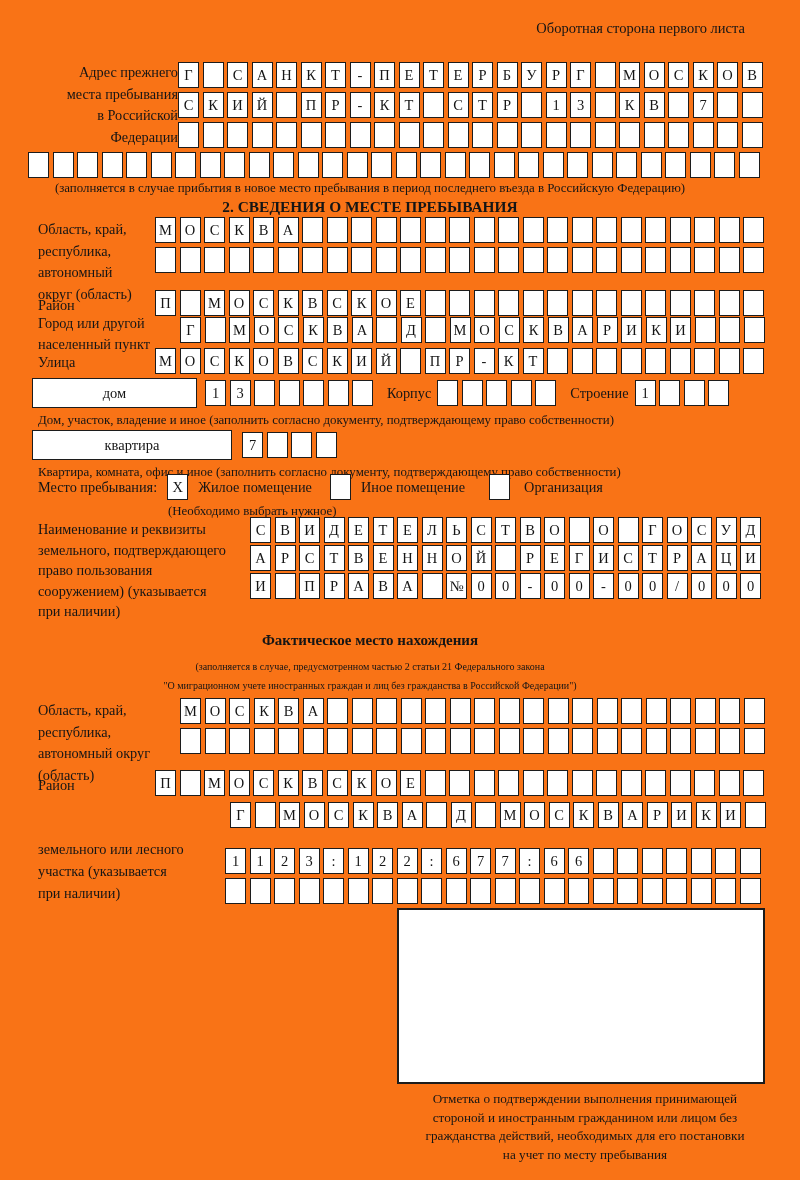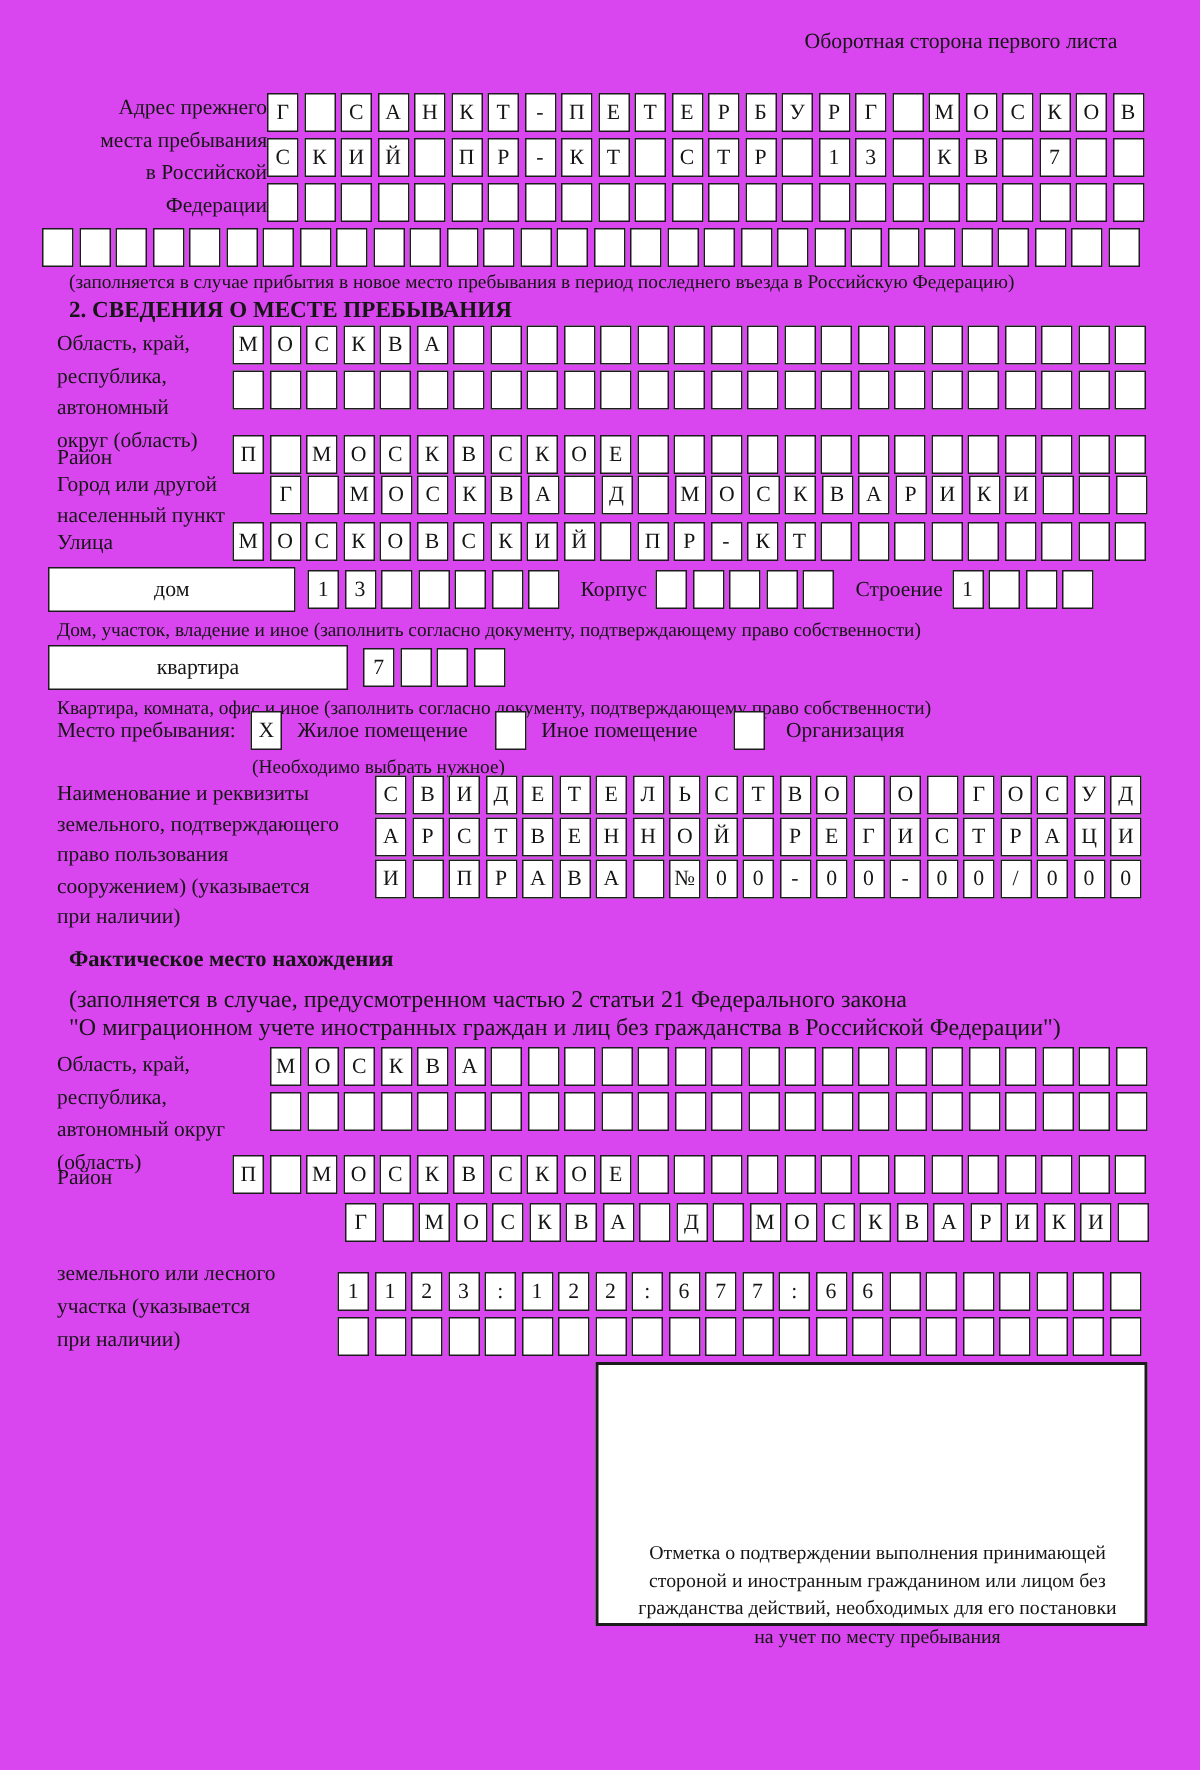--- a/index.html
+++ b/index.html
@@ -1,28 +1,28 @@
 <!DOCTYPE html>
 <html><head>
 <meta charset="utf-8">
 <style>
   html,body{margin:0;padding:0;background:#fff;}
   body{width:800px;height:1180px;overflow:hidden;color:#151515;
        font-family:"Liberation Serif",serif;font-size:14px;}
-  #page{position:relative;width:800px;height:1180px;background:#d946ef;}
+  #page{position:relative;width:800px;height:1180px;background:#f97316;}
   .abs{position:absolute;}
   .lbl{font-size:14.3px;line-height:21.5px;}
   .lines div{white-space:nowrap;}
   .cells{display:flex;gap:3.5px;}
   .cell{flex:none;width:21px;height:26px;box-sizing:border-box;border:1.7px solid #1c1c1c;
         display:flex;align-items:center;justify-content:center;font-size:14.5px;background:#fff;}
   .widebox{box-sizing:border-box;height:30px;border:1.7px solid #1c1c1c;background:#fff;
            display:flex;align-items:center;justify-content:center;font-size:14.5px;}
   .note{font-size:12.9px;line-height:17px;}
-  .center{width:740px;left:0;padding-left:46px;}
+  .center{text-align:center;width:740px;left:0;}
   .title{font-weight:700;font-size:15.4px;}
   .flexrow{display:flex;align-items:center;}
   .inlbl{font-size:14.3px;white-space:nowrap;}
   .stampbox{box-sizing:border-box;border:2px solid #1c1c1c;background:#fff;}
 </style>
 </head>
 <body>
 
 <div id="page">
 
@@ -420,21 +420,21 @@
       <span class="cell">-</span>
       <span class="cell">0</span>
       <span class="cell">0</span>
       <span class="cell">/</span>
       <span class="cell">0</span>
       <span class="cell">0</span>
       <span class="cell">0</span>
     </div>
 
   <div class="abs title center" style="top:632px;font-size:15px;">Фактическое место нахождения</div>
-  <div class="abs note center lines" style="top:657px;line-height:19px;font-size:16px;">
+  <div class="abs note center lines" style="top:657px;line-height:19px;font-size:10px;">
       <div>(заполняется в случае, предусмотренном частью 2 статьи 21 Федерального закона</div>
       <div>"О миграционном учете иностранных граждан и лиц без гражданства в Российской Федерации")</div>
     </div>
 
   <div class="abs lbl lines" style="left:38px;top:700px;width:142px;">
       <div>Область, край,</div>
       <div>республика,</div>
       <div>автономный округ</div>
       <div>(область)</div>
     </div>
@@ -593,20 +593,20 @@
       <span class="cell"></span>
       <span class="cell"></span>
       <span class="cell"></span>
       <span class="cell"></span>
       <span class="cell"></span>
       <span class="cell"></span>
       <span class="cell"></span>
     </div>
 
   <div class="abs stampbox" style="left:397px;top:908px;width:368px;height:176px;"></div>
-  <div class="abs note lines" style="left:385px;top:1026px;width:400px;text-align:center;line-height:18.5px;font-size:13.2px;">
+  <div class="abs note lines" style="left:385px;top:1090px;width:400px;text-align:center;line-height:18.5px;font-size:13.2px;">
       <div>Отметка о подтверждении выполнения принимающей</div>
       <div>стороной и иностранным гражданином или лицом без</div>
       <div>гражданства действий, необходимых для его постановки</div>
       <div>на учет по месту пребывания</div>
     </div>
 
 </div>
 
 </body></html>

